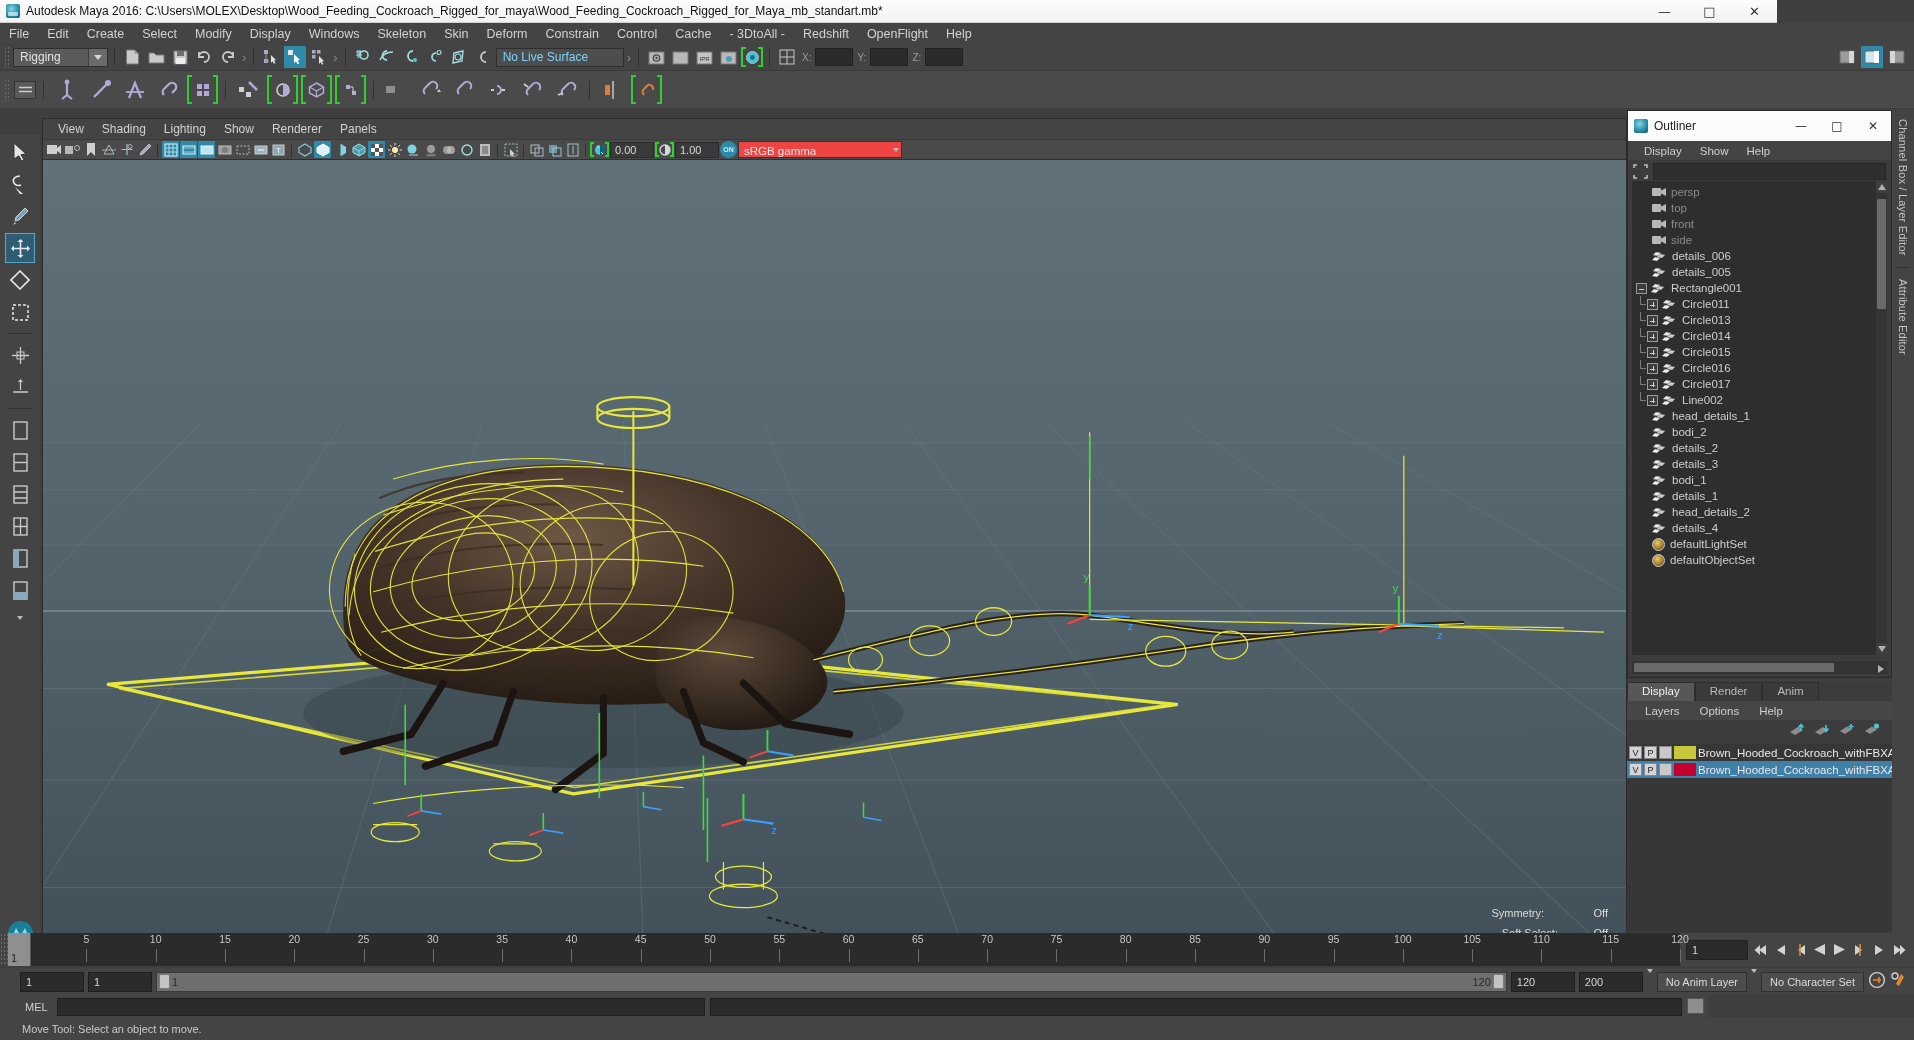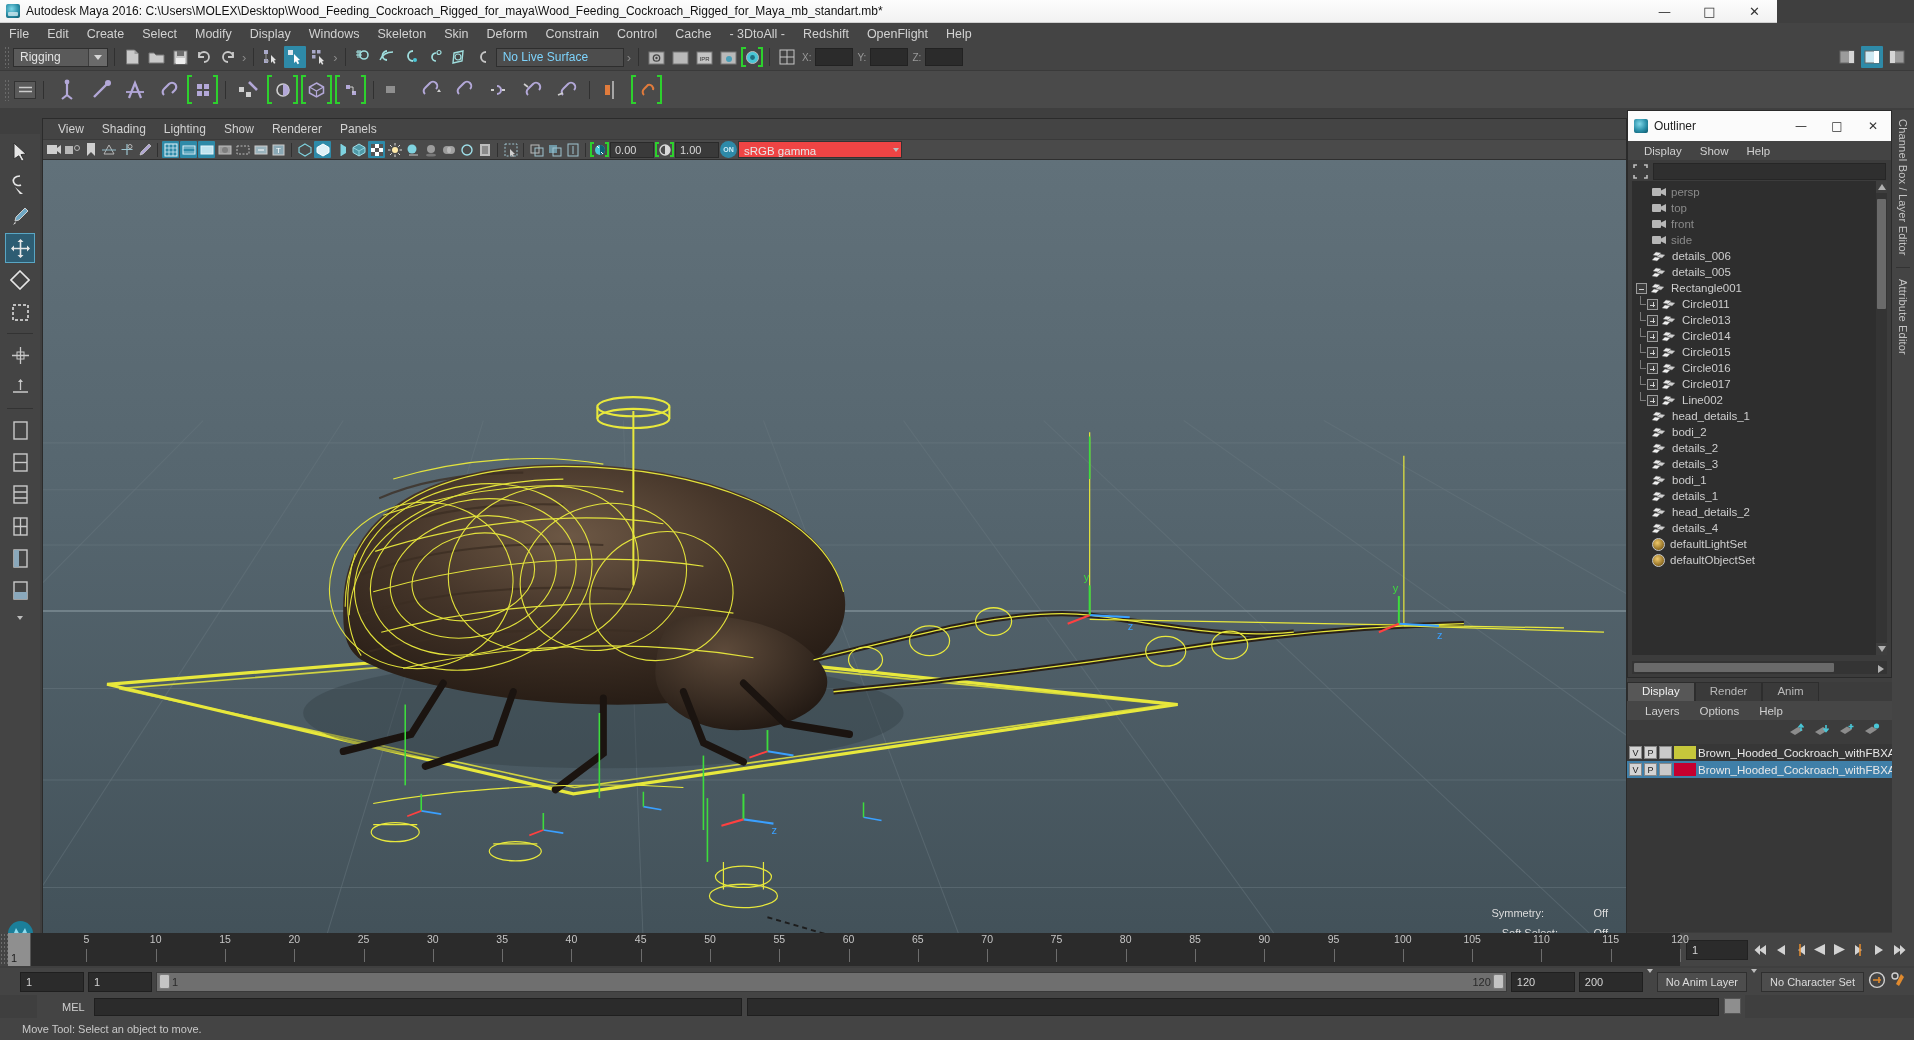--- a/index.html
+++ b/index.html
@@ -206,21 +206,21 @@
   .pbtn{width:17px;height:20px;display:flex;align-items:center;justify-content:center;}
 
   .rangerow{position:absolute;left:0;bottom:45px;width:1914px;height:27px;background:#444;display:flex;align-items:center;gap:4px;padding-left:8px;}
   .rfield{width:64px;height:20px;background:#2b2b2b;border:1px solid #1f1f1f;color:#d4d4d4;font-size:11px;display:flex;align-items:center;padding-left:5px;flex:none;}
   .rangebar{flex:1;height:20px;background:#6f6f6f;border:1px solid #3a3a3a;position:relative;display:flex;align-items:center;}
   .rb-handle{width:11px;height:15px;background:#c4c4c4;border:1px solid #7a7a7a;border-radius:2px;flex:none;margin:0 2px;}
   .rb-lbl{font-size:11px;color:#2a2a2a;}
   .rangerow .rightgrp{display:flex;align-items:center;gap:4px;padding-right:6px;}
   .sel-box{height:20px;background:#4d4d4d;border:1px solid #2f2f2f;display:flex;align-items:center;padding:0 8px;font-size:11px;color:#dcdcdc;}
 
-  .melrow{position:absolute;left:0;bottom:22px;width:1708px;height:23px;background:#444;display:flex;align-items:center;gap:5px;padding-left:8px;margin-left:37px;}
+  .melrow{position:absolute;left:0;bottom:22px;width:1708px;height:23px;background:#444;display:flex;align-items:center;gap:5px;padding-left:8px;}
   .mel-lbl{font-size:11px;color:#d0d0d0;padding:0 4px;}
   .mel-in{width:648px;height:18px;background:#2b2b2b;border:1px solid #1f1f1f;flex:none;}
   .mel-out{flex:1;height:18px;background:#2b2b2b;border:1px solid #1f1f1f;margin-right:26px;}
   .mel-right-ico{position:absolute;right:4px;top:3px;width:17px;height:16px;background:#8e8e8e;border:1px solid #555;}
 
   .statusrow{position:absolute;left:0;bottom:0;width:1914px;height:22px;background:#444;display:flex;align-items:center;padding-left:8px;}
   .status-txt{font-size:11px;color:#c9c9c9;}
 </style>
 </head>
 <body>

